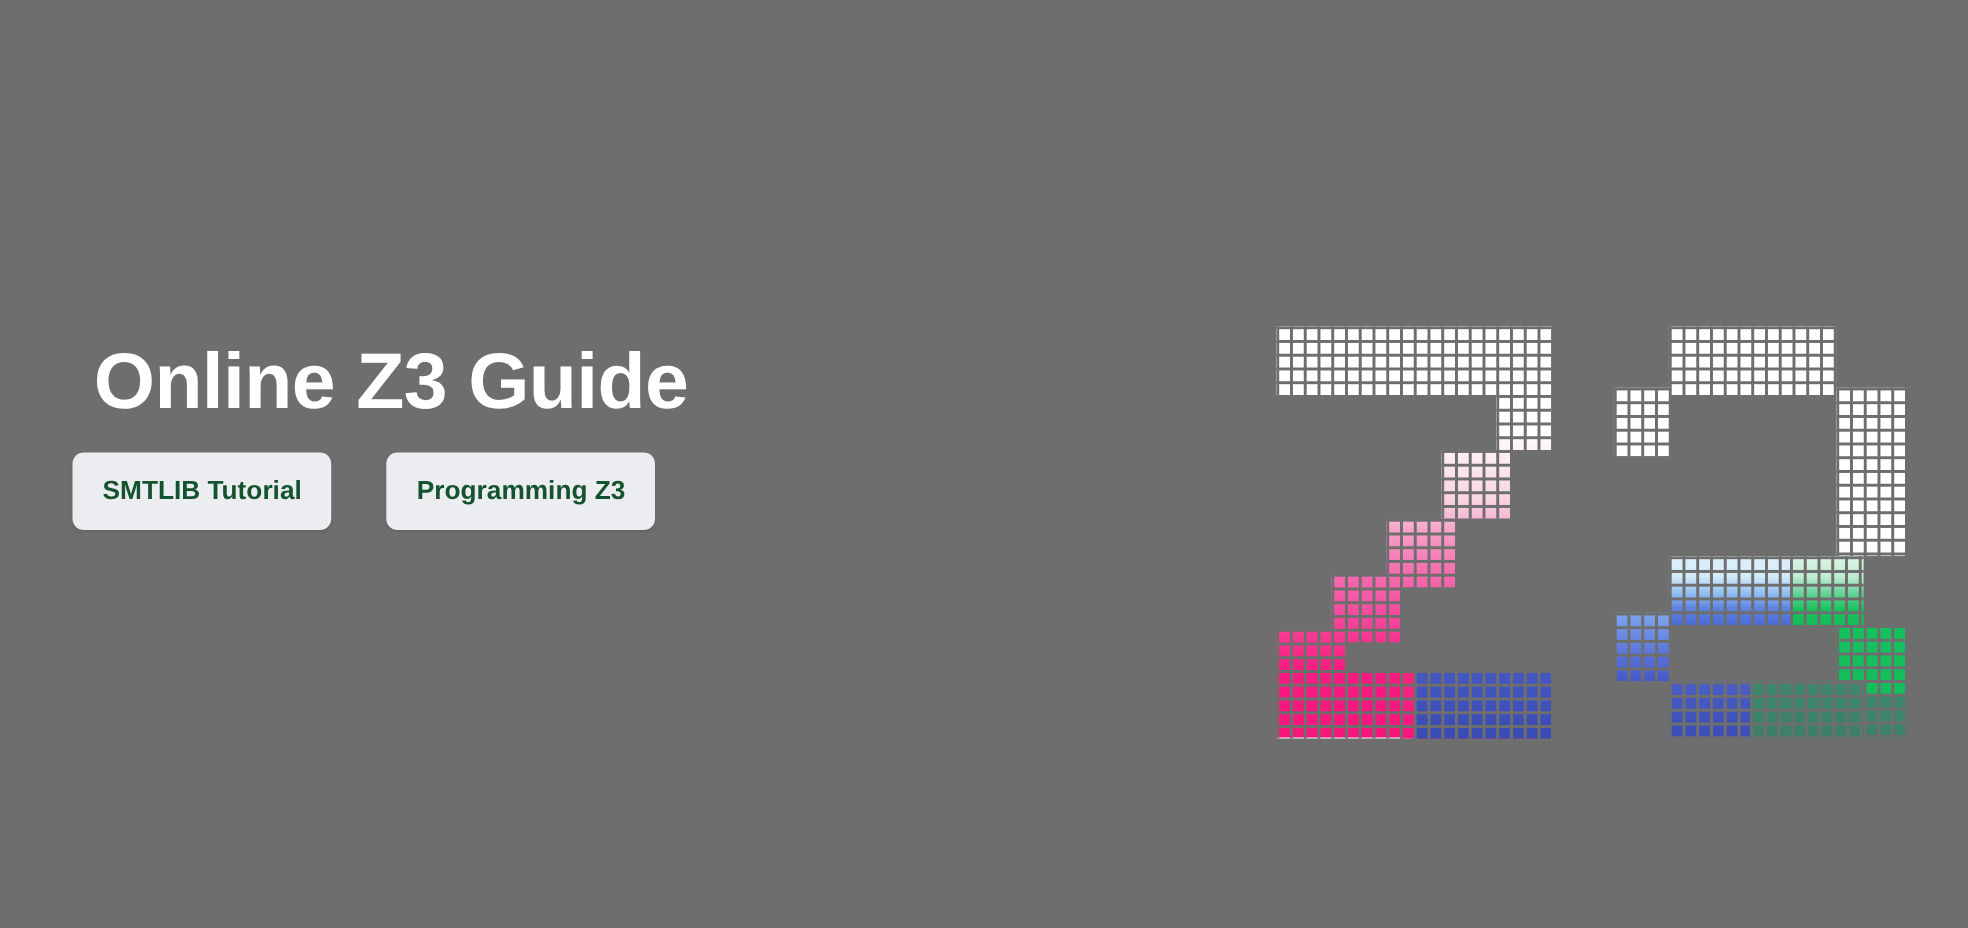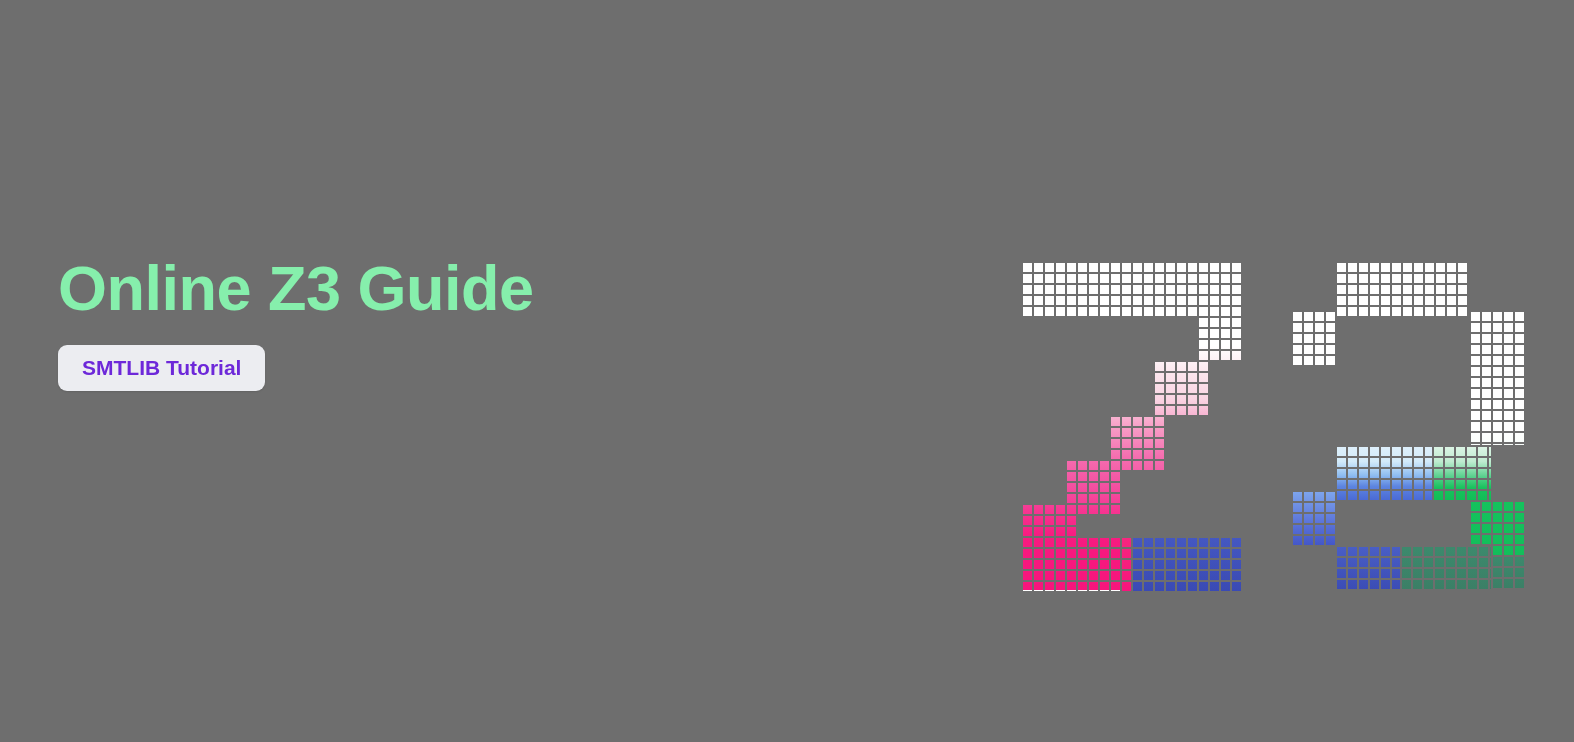--- a/index.html
+++ b/index.html
@@ -22,49 +22,49 @@
   }
 
   .hero-left {
     position: absolute;
     left: 58px;
     top: 255px;
     width: 900px;
   }
 
   .hero-title {
-    margin: 0;
+    margin: 17px;
     font-size: 63px;
     line-height: 1.05;
     font-weight: 700;
-    color: #86efac;
+    color: #ffffff;
     letter-spacing: -0.5px;
     white-space: nowrap;
   }
 
   .hero-buttons {
     margin-top: 24px;
     display: flex;
     flex-direction: row;
     align-items: center;
     gap: 44px;
   }
 
   .hero-btn {
     display: inline-flex;
     align-items: center;
     justify-content: center;
     background: #ecedf1;
-    color: #6d28d9;
+    color: #14532d;
     border: none;
     border-radius: 9px;
     font-family: "Liberation Sans", "DejaVu Sans", sans-serif;
     font-size: 21px;
     font-weight: 700;
-    height: 46px;
+    height: 62px;
     padding: 0 24px;
     cursor: pointer;
     text-decoration: none;
     white-space: nowrap;
     box-shadow: 0 1px 2px rgba(0,0,0,0.10);
   }
 
   
   .logo-wrap {
     position: absolute;
@@ -139,20 +139,21 @@
 </head>
 <body style="background: rgb(110, 110, 110);">
 
 <div class="hero">
 
   <div class="hero-left">
     <h1 class="hero-title">Online Z3 Guide</h1>
 
     <div class="hero-buttons">
       <a class="hero-btn" href="#">SMTLIB Tutorial</a>
+      <a class="hero-btn" href="#">Programming Z3</a>
     </div>
   </div>
 
   <div class="logo-wrap">
 
     <div class="glyph glyph-z">
 
       <div class="painted" style="left:6px; top:6px; width:220px; height:55px;">
         <div class="fill fill-z" style="background-position: 0 -6px; background-size:100% 335px;"></div>
         <div class="grid"></div>

